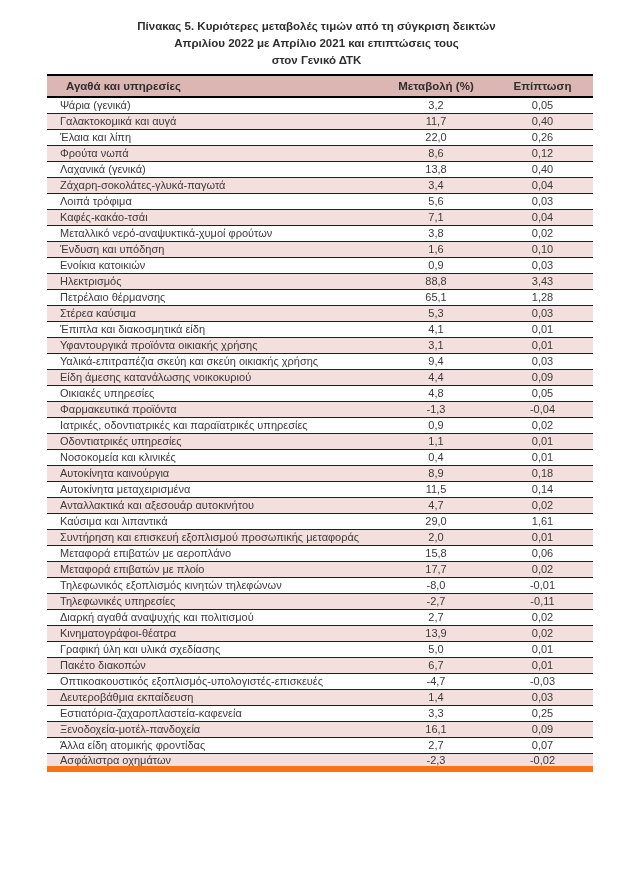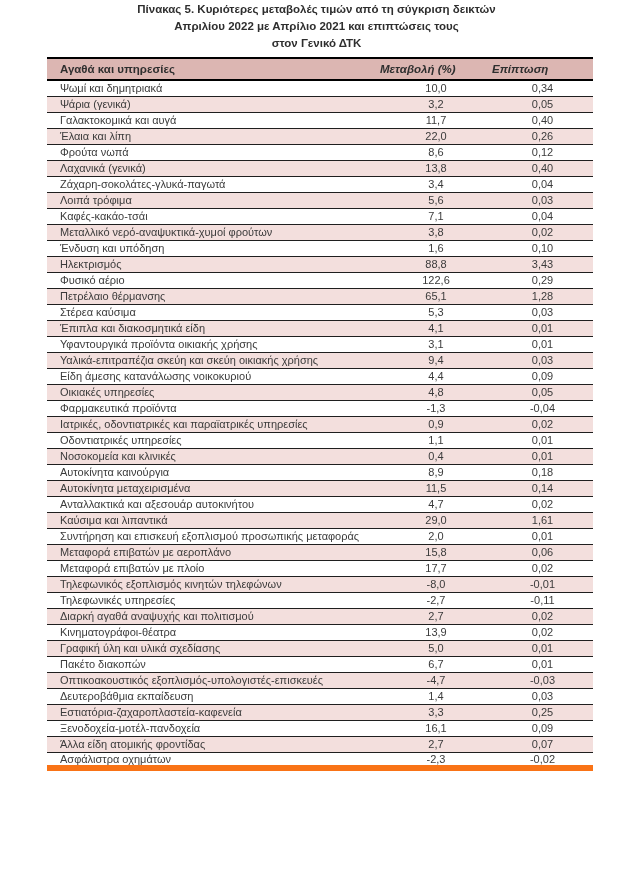--- a/index.html
+++ b/index.html
@@ -16,21 +16,21 @@
     background: #ffffff;
     font-family: "Liberation Sans", sans-serif;
   }
   .page {
     width: 633px;
     height: 890px;
     background: #ffffff;
     overflow: hidden;
   }
   .title-block {
-    padding-top: 1px;
+    padding-top: 18px;
     text-align: center;
     font-weight: bold;
     font-size: 11.5px;
     line-height: 17px;
     color: var(--title-color);
   }
   table.price-table {
     border-collapse: collapse;
     table-layout: fixed;
     width: 546px;
@@ -48,23 +48,23 @@
     border-bottom: 2px solid #000000;
     height: 22px;
     font-weight: bold;
     font-size: 11.5px;
     color: #2f2f2f;
     padding: 0;
     vertical-align: middle;
   }
   table.price-table thead th.goods {
     text-align: left;
-    padding-left: 13px;
-  }
-  table.price-table thead th.num { text-align: left; font-style: italic; }
+    padding-left: 19px;
+  }
+  table.price-table thead th.num { text-align: center; }
   table.price-table tbody td {
     height: 16px;
     border-bottom: 1px solid var(--border-color);
     padding: 0;
     vertical-align: middle;
     white-space: nowrap;
     overflow: hidden;
   }
   table.price-table tbody td.label-cell {
     text-align: left;
@@ -92,25 +92,20 @@
     </colgroup>
     <thead>
       <tr>
         <th class="goods">Αγαθά και υπηρεσίες</th>
         <th class="num">Μεταβολή (%)</th>
         <th class="num">Επίπτωση</th>
       </tr>
     </thead>
     <tbody id="table-body">
         <tr>
-          <td class="label-cell">Ψωμί και δημητριακά</td>
-          <td class="num-cell">10,0</td>
-          <td class="num-cell">0,34</td>
-        </tr>
-        <tr>
           <td class="label-cell">Ψάρια (γενικά)</td>
           <td class="num-cell">3,2</td>
           <td class="num-cell">0,05</td>
         </tr>
         <tr>
           <td class="label-cell">Γαλακτοκομικά και αυγά</td>
           <td class="num-cell">11,7</td>
           <td class="num-cell">0,40</td>
         </tr>
         <tr>
@@ -147,28 +142,28 @@
           <td class="label-cell">Μεταλλικό νερό-αναψυκτικά-χυμοί φρούτων</td>
           <td class="num-cell">3,8</td>
           <td class="num-cell">0,02</td>
         </tr>
         <tr>
           <td class="label-cell">Ένδυση και υπόδηση</td>
           <td class="num-cell">1,6</td>
           <td class="num-cell">0,10</td>
         </tr>
         <tr>
+          <td class="label-cell">Ενοίκια κατοικιών</td>
+          <td class="num-cell">0,9</td>
+          <td class="num-cell">0,03</td>
+        </tr>
+        <tr>
           <td class="label-cell">Ηλεκτρισμός</td>
           <td class="num-cell">88,8</td>
           <td class="num-cell">3,43</td>
-        </tr>
-        <tr>
-          <td class="label-cell">Φυσικό αέριο</td>
-          <td class="num-cell">122,6</td>
-          <td class="num-cell">0,29</td>
         </tr>
         <tr>
           <td class="label-cell">Πετρέλαιο θέρμανσης</td>
           <td class="num-cell">65,1</td>
           <td class="num-cell">1,28</td>
         </tr>
         <tr>
           <td class="label-cell">Στέρεα καύσιμα</td>
           <td class="num-cell">5,3</td>
           <td class="num-cell">0,03</td>

